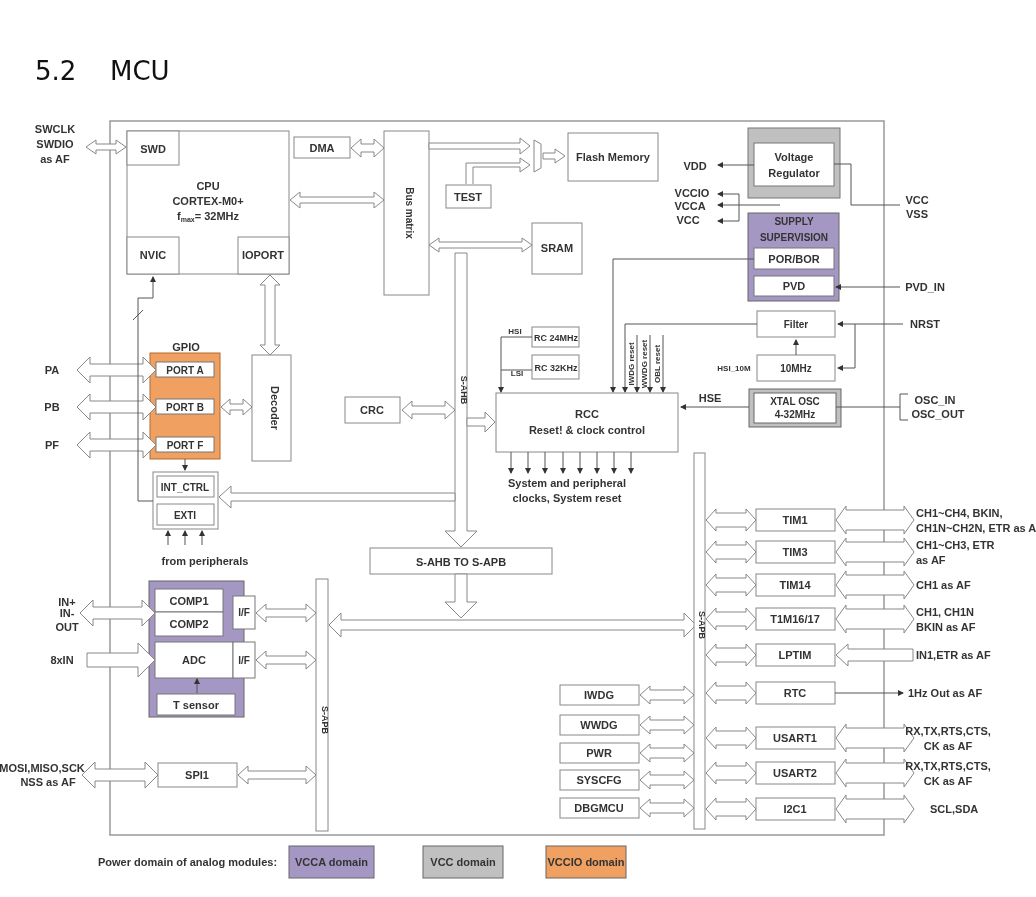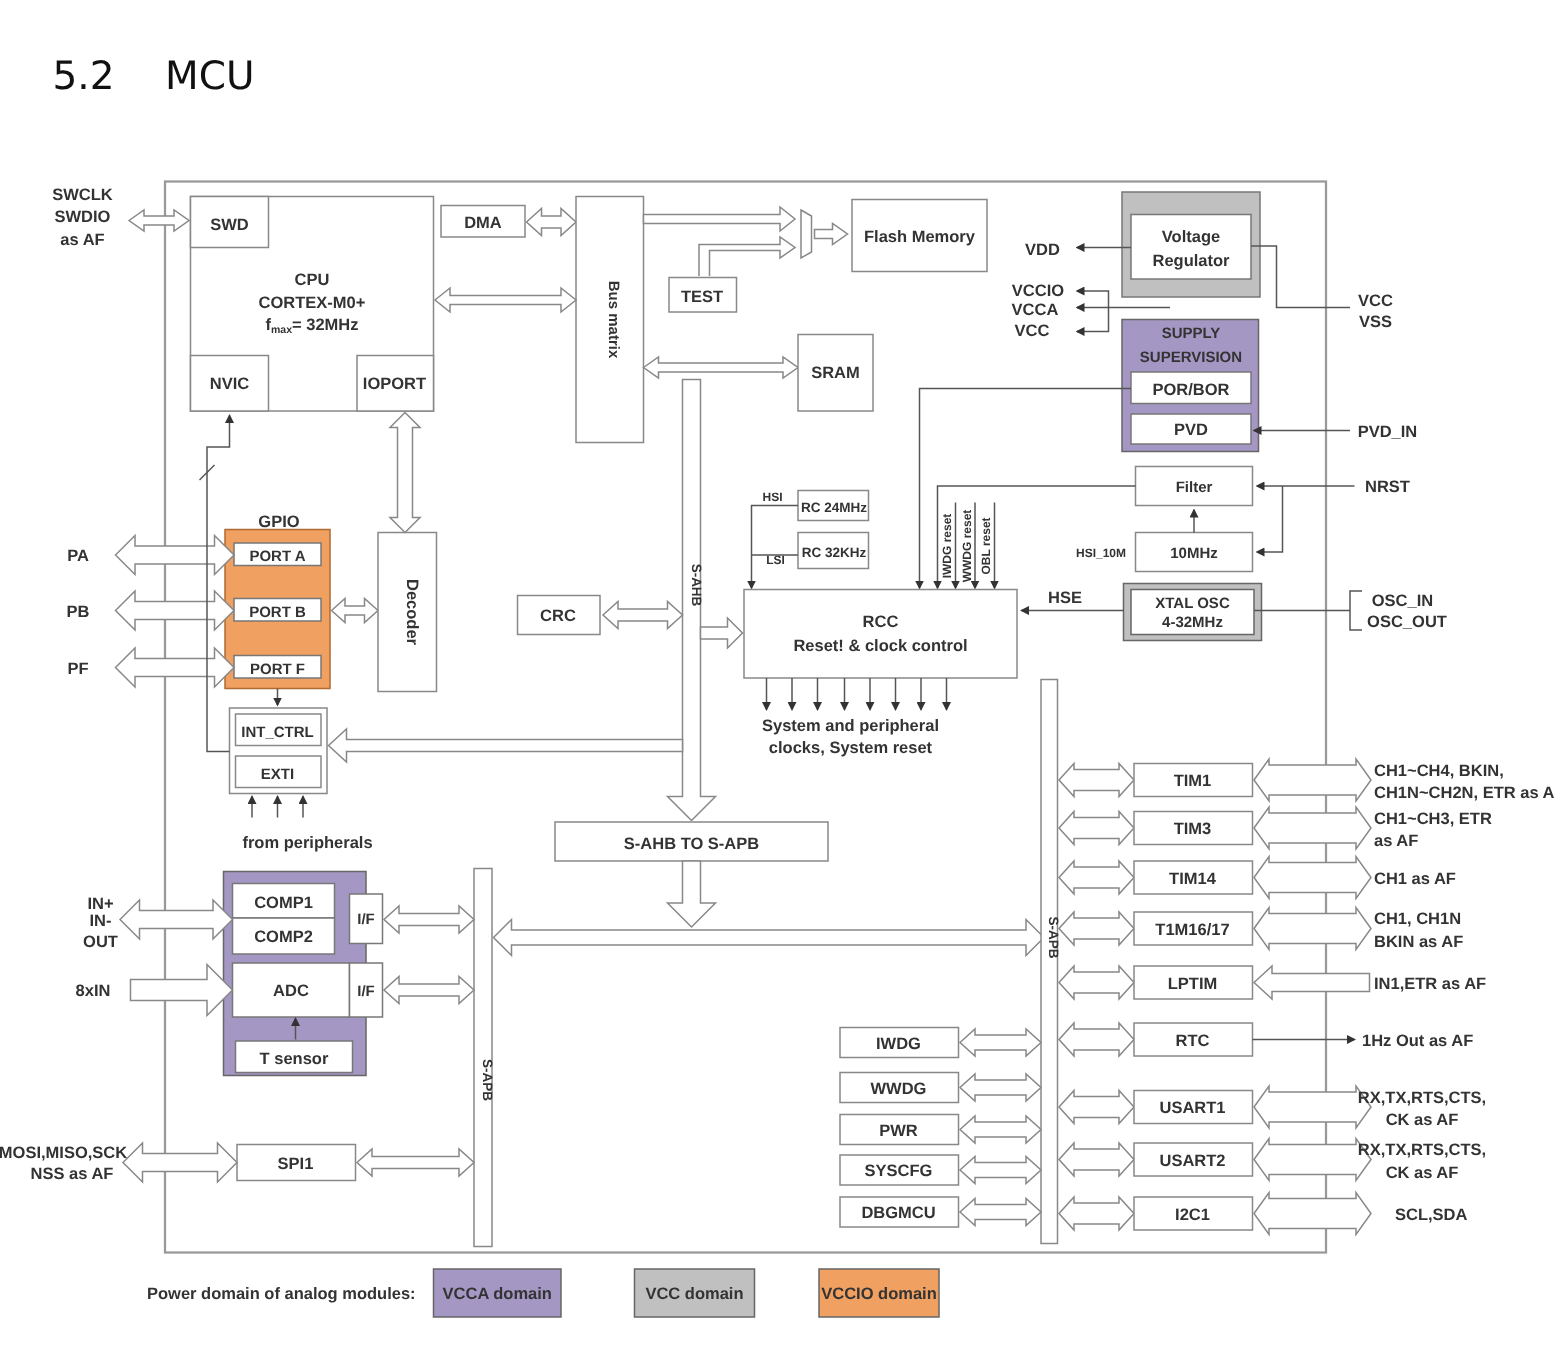--- a/index.html
+++ b/index.html
@@ -1,17 +1,17 @@
 <!DOCTYPE html>
 <html><head>
 <meta charset="utf-8">
 <style>
   html,body{margin:0;padding:0;background:#fff;}
   body{width:1036px;height:897px;position:relative;overflow:hidden;font-family:"Liberation Sans",sans-serif;color:#222;}
-  .title{position:absolute;left:35px;top:36px;font-size:26px;font-family:"DejaVu Sans",sans-serif;color:#111;}
+  .title{position:absolute;left:35px;top:56px;font-size:26px;font-family:"DejaVu Sans",sans-serif;color:#111;}
   .title .num{display:inline-block;width:75px;}
   svg{position:absolute;left:0;top:0;}
   svg text{font-family:"Liberation Sans",sans-serif;font-weight:bold;fill:#333;}
 </style>
 </head>
 <body>
 
 <div class="title">
   <span class="num">5.2</span><span>MCU</span>
 </div>

